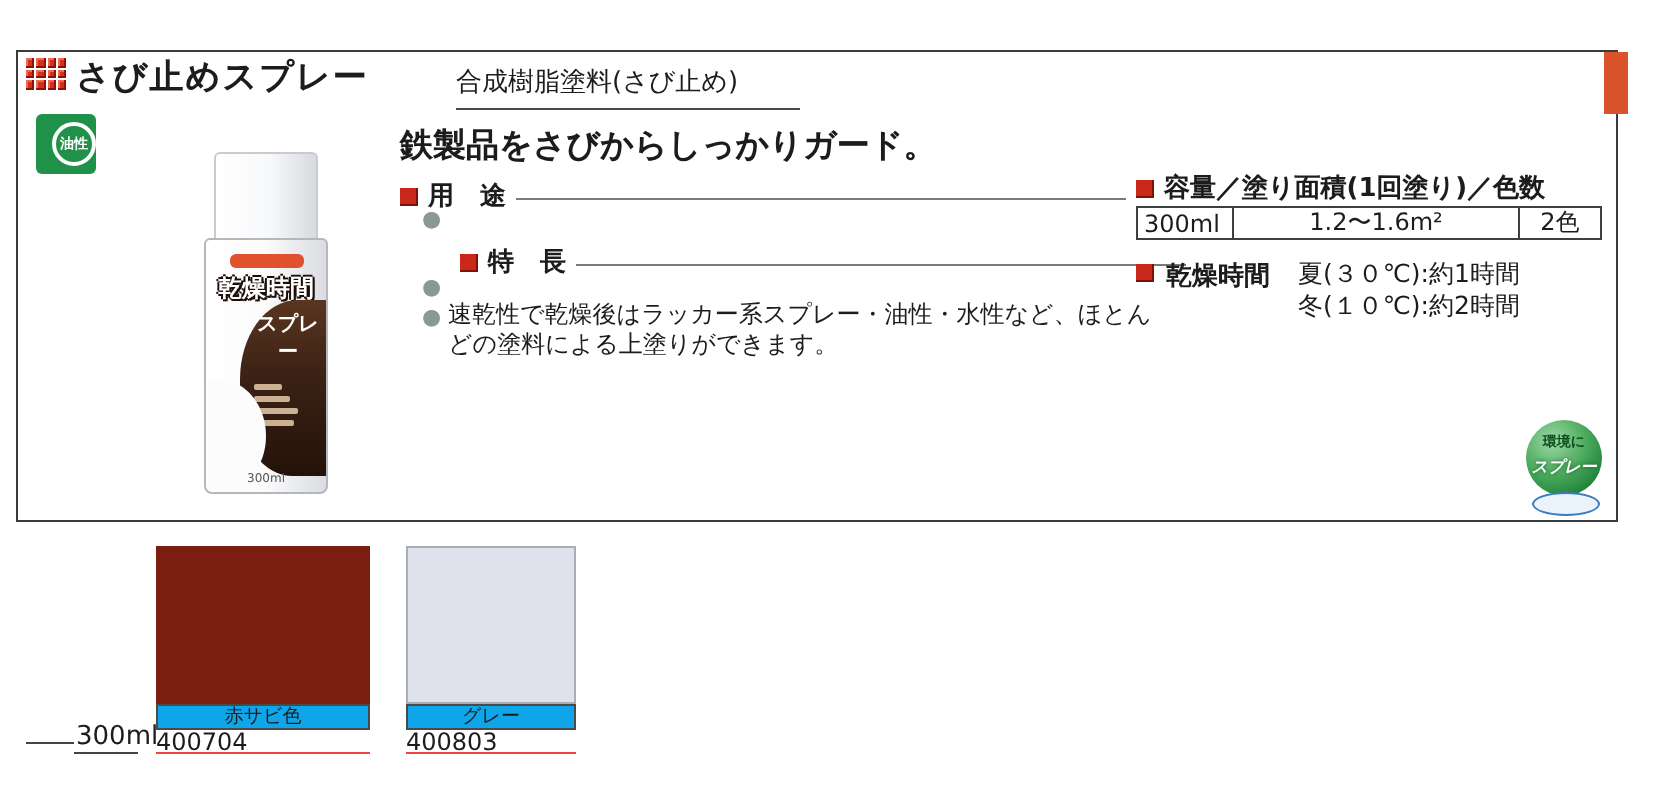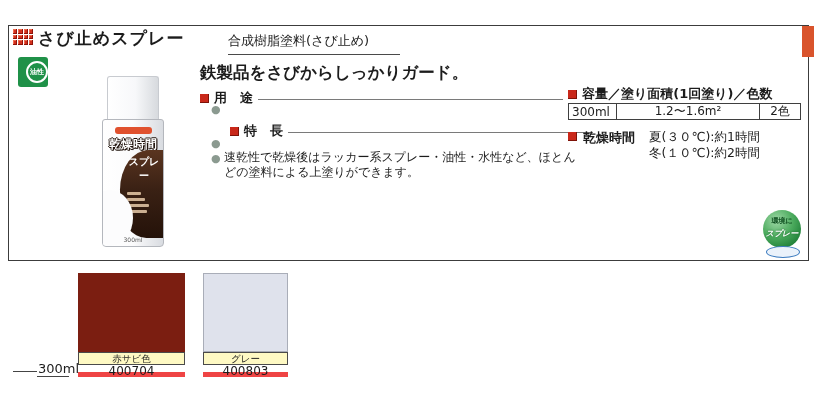--- a/index.html
+++ b/index.html
@@ -69,24 +69,24 @@
     text-align:center;}
   .eco-top{font-size:7px;color:#0c4d1e;font-weight:bold;margin-top:6px;}
   .eco-mid{font-size:8px;color:#fff;font-weight:bold;font-style:italic;margin-top:2px;text-shadow:0 0 2px #145f27;}
   .eco-ellipse{left:766px;top:246px;width:32px;height:10px;border:1px solid #3a7abf;border-radius:50%;background:#eaf2fb;}
   
   .lead-line1{left:13px;top:371px;width:24px;border-top:1px solid #444;}
   .lead-line2{left:37px;top:376px;width:32px;border-top:1px solid #444;}
   .row-label{left:38px;top:361px;font-size:13px;}
   .swatch{top:273px;}
   .swatch .color{width:100%;height:79px;box-sizing:border-box;}
-  .swatch .nameband{width:100%;height:13px;border:1px solid #4a4a4a;box-sizing:border-box;background:#fef9c3;
+  .swatch .nameband{width:100%;height:13px;border:1px solid #4a4a4a;box-sizing:border-box;background:#0ea5e9;
     text-align:center;font-size:9.5px;line-height:11px;}
-  .swatch .code{width:100%;height:12px;border-bottom:5px solid #ef4444;box-sizing:border-box;
-    text-align:center;font-size:12px;line-height:12px;}
+  .swatch .code{width:100%;height:12px;border-bottom:1px solid #ef4444;box-sizing:border-box;
+    text-align:left;font-size:12px;line-height:12px;}
 </style>
 </head>
 <body>
 
 <div class="abs panel"></div>
 <div class="abs tab"></div>
 
 <div class="abs grid-icon">
   <div></div>
     <div></div>

